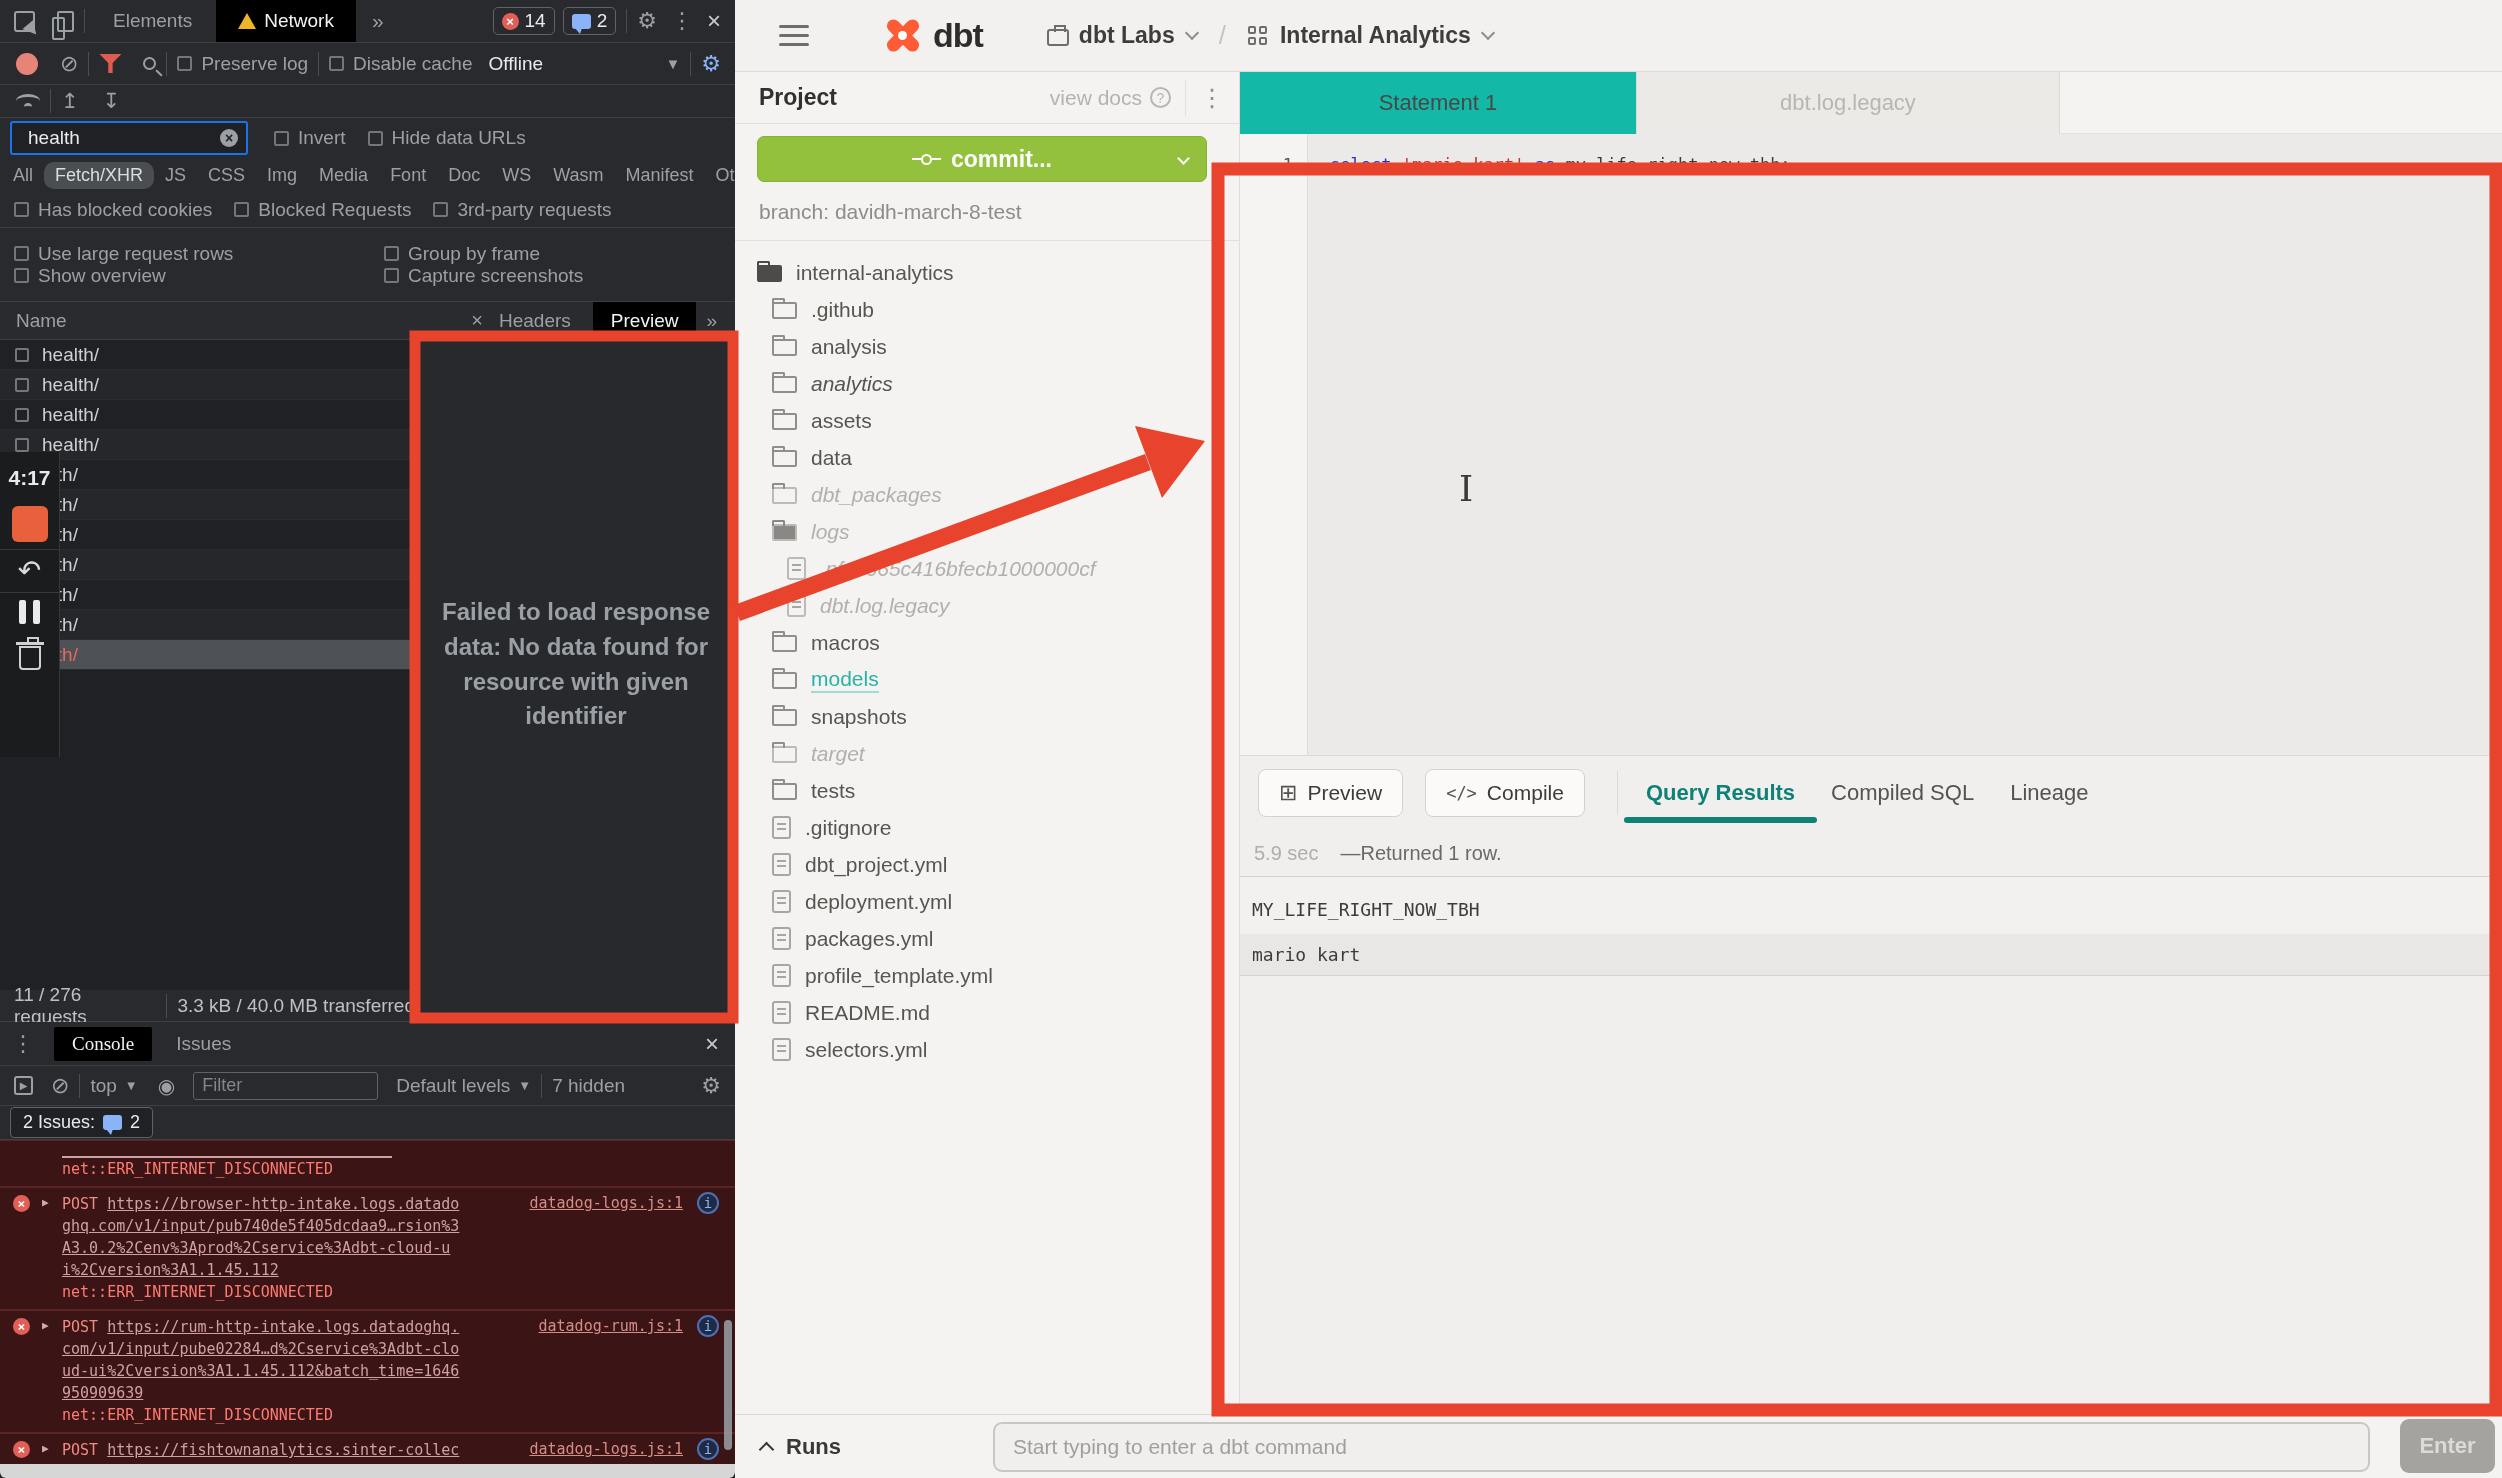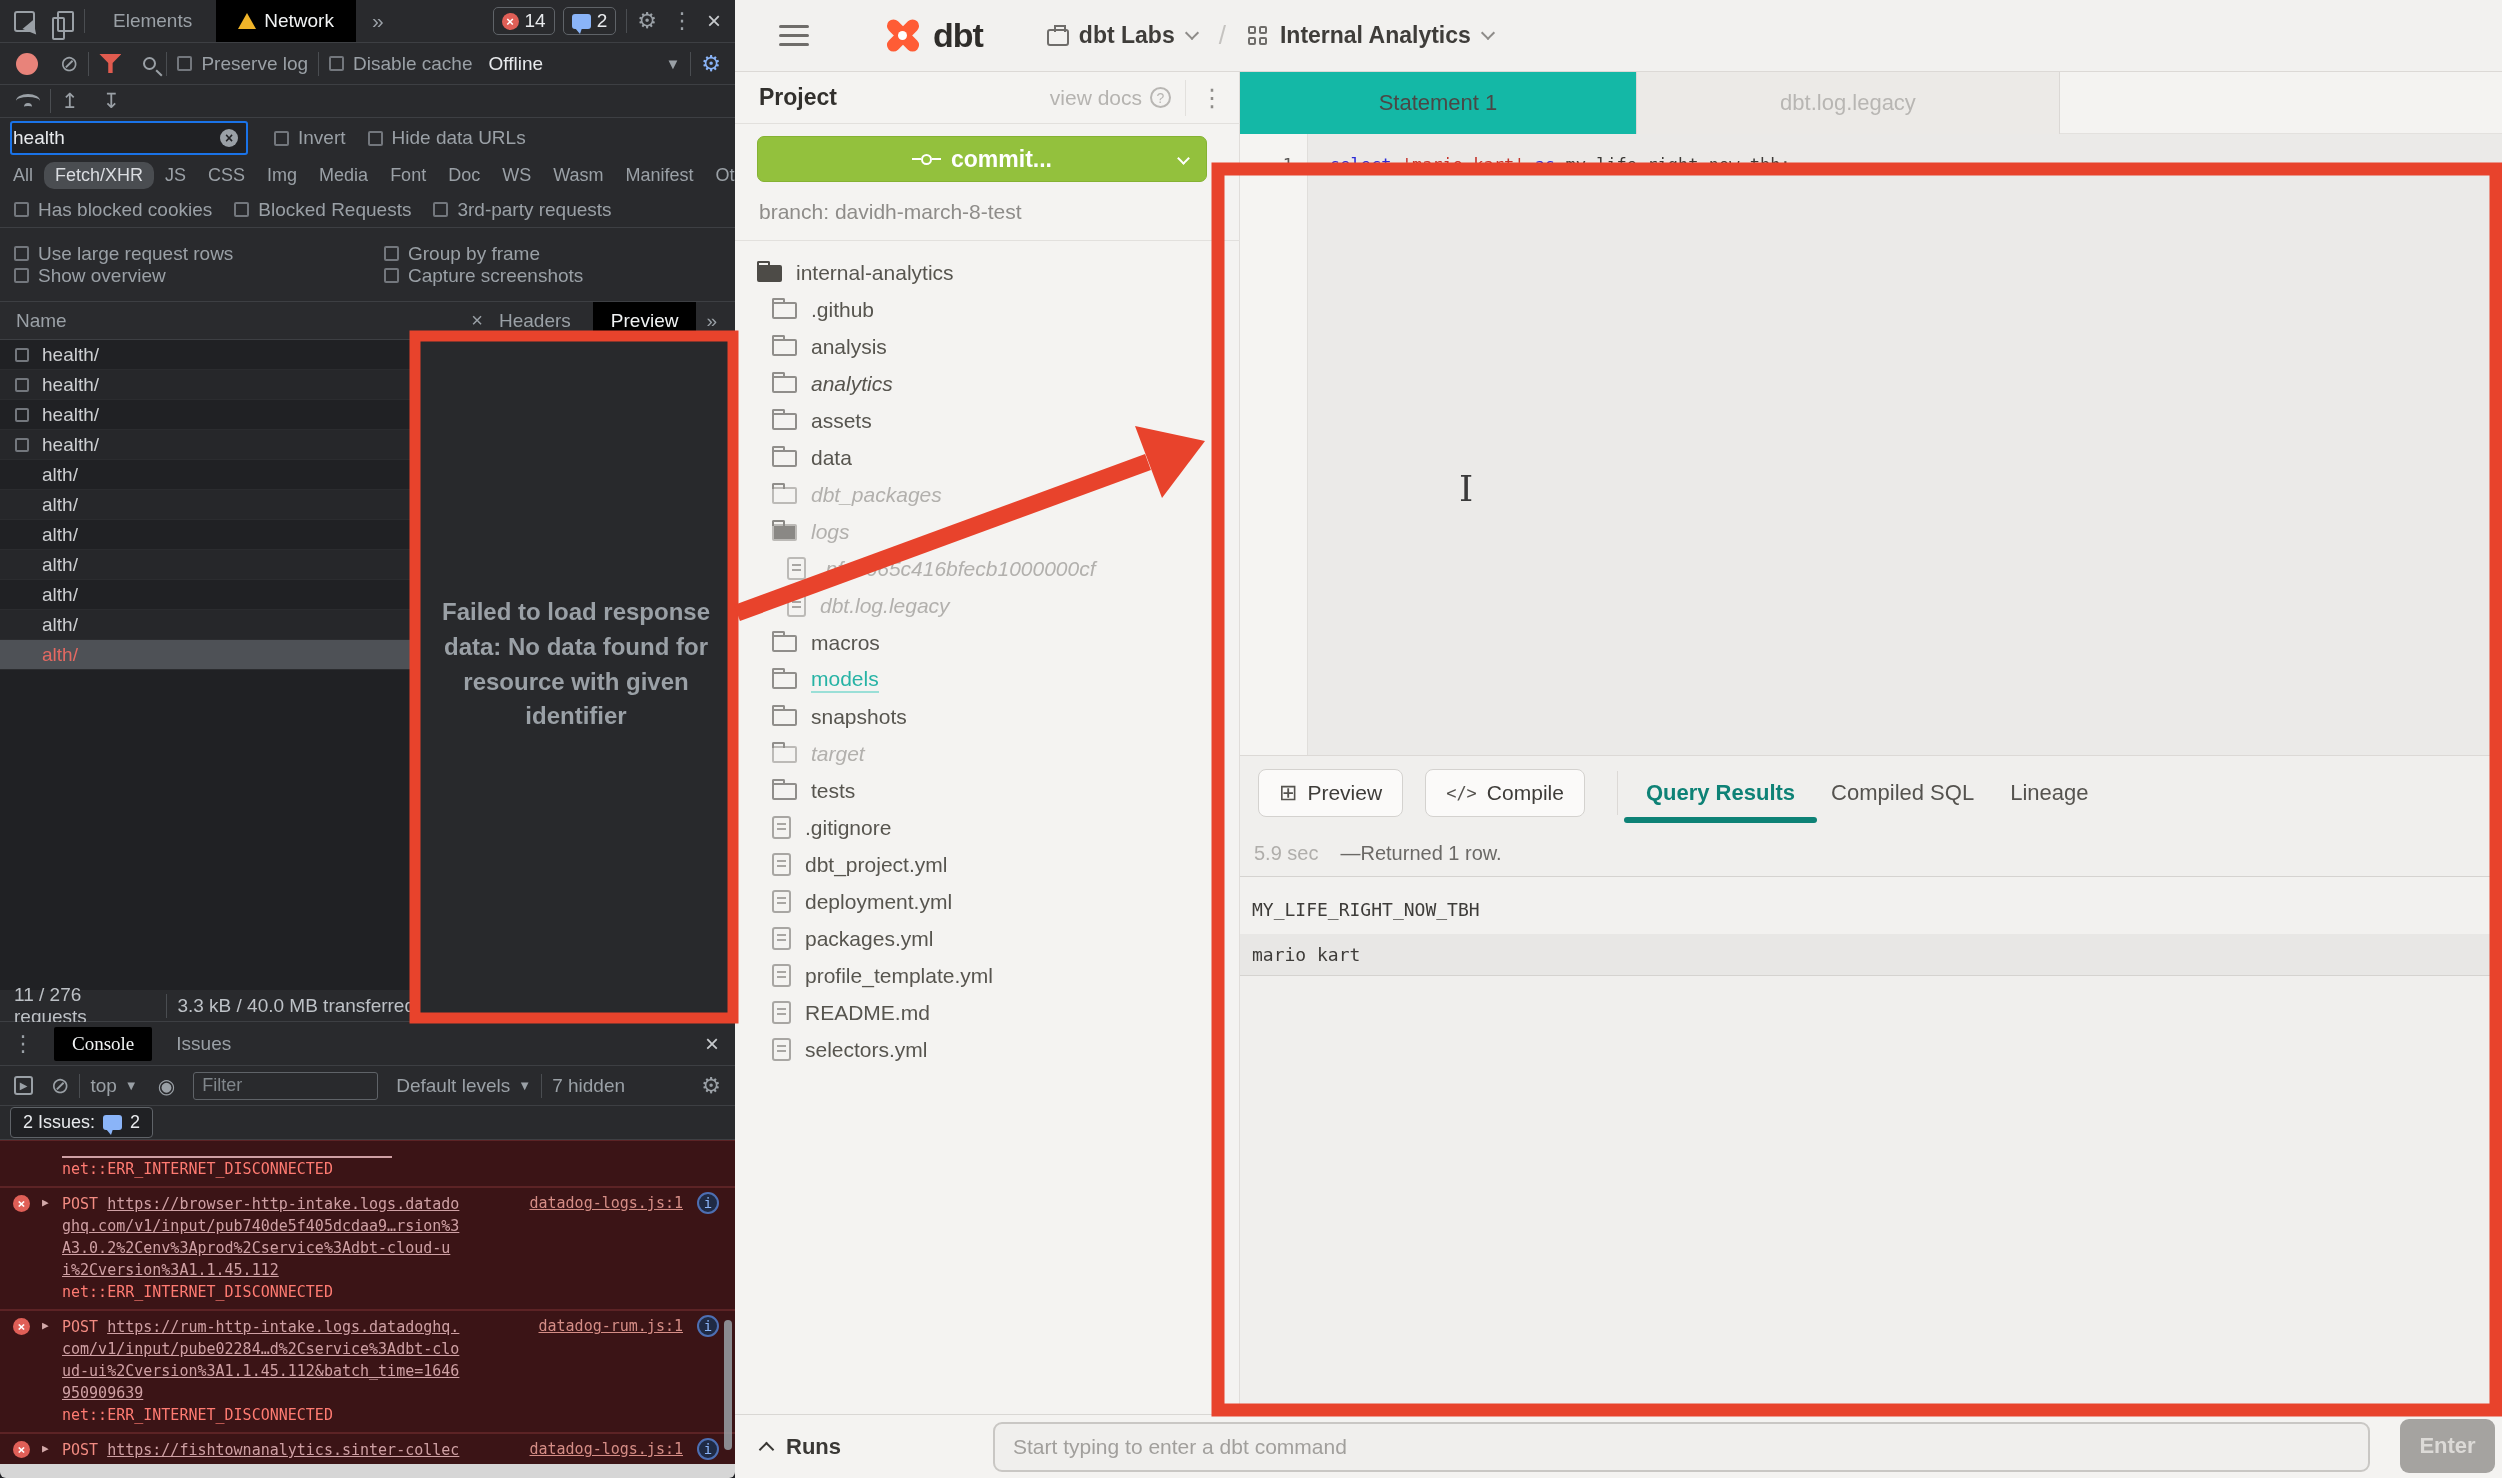--- a/index.html
+++ b/index.html
@@ -28,21 +28,21 @@
   .mag { width:13px; height:13px; border:2px solid #9aa0a6; border-radius:50%; position:relative; }
   .mag:after { content:""; position:absolute; width:8px; height:2px; background:#9aa0a6; transform:rotate(45deg); left:10px; top:13px; }
   .chip { padding:3px 11px; border-radius:10px; white-space:nowrap; font-size:18px; }
   .chip.active { background:#4a4d51; color:#dadce0; }
   .box-ico { width:21px; height:21px; border:2px solid #9aa0a6; border-radius:3px; position:relative; }
   .box-ico .cursor-tri { position:absolute; right:-6px; bottom:-6px; width:0; height:0; border-left:7px solid transparent; border-right:7px solid transparent; border-top:13px solid #9aa0a6; transform:rotate(-40deg); }
   .device-ico { width:17px; height:21px; border:2px solid #9aa0a6; border-radius:2px; position:relative; background:#292a2d; }
   .device-ico:before { content:""; position:absolute; left:-7px; top:4px; width:9px; height:19px; border:2px solid #9aa0a6; border-radius:2px; }
   .wifi-ico { width:24px; height:14px; border-top:3px solid #9aa0a6; border-radius:50% 50% 0 0; position:relative; }
   .wifi-ico:after { content:""; position:absolute; left:8px; top:6px; width:8px; height:5px; border-top:3px solid #9aa0a6; border-radius:50% 50% 0 0; }
-  #dt-filter-input { width:238px; height:34px; background:#202124; border:2px solid #1a73e8; border-radius:3px; color:#e8eaed; font-size:19px; padding:0 30px 0 1px; font-family:"Liberation Sans",sans-serif; }
+  #dt-filter-input { width:238px; height:34px; background:#202124; border:2px solid #1a73e8; border-radius:3px; color:#e8eaed; font-size:19px; padding:0 30px 0 16px; font-family:"Liberation Sans",sans-serif; }
   .clear-ico { width:18px; height:18px; background:#9aa0a6; color:#202124; border-radius:50%; font-size:14px; font-weight:bold; display:inline-flex; align-items:center; justify-content:center; margin-left:-28px; }
   .req-row { height:30px; display:flex; align-items:center; padding-left:15px; gap:13px; color:#cdcfd2; font-size:19px; border-bottom:1px solid #2b2c2f; }
   .req-row.odd { background:#26272a; }
   .req-row.selected { background:#4e5156; color:#e46962; }
   .req-cbx { width:14px; height:14px; border:2px solid #73777d; border-radius:2px; flex:none; }
   #dt-preview-pane { position:absolute; left:415px; top:340px; width:320px; height:680px; background:#28292c; border-left:1px solid #3d3f43; }
   #dt-preview-msg { position:absolute; left:20px; top:255px; width:280px; text-align:center; color:#9aa0a6; font-size:24px; font-weight:bold; line-height:1.45; }
   .mono { font-family:"DejaVu Sans Mono", monospace; }
 
   
@@ -383,20 +383,32 @@
           <span class="err-dot micon">×</span>
           <span class="mcaret">▶</span>
           <div class="mbody"><span class="meth">POST </span><span class="murl">https://fishtownanalytics.sinter-collect.com/com.snowplowanalytics.snowplow/tp2</span></div>
           <span class="msrc">datadog-logs.js:1</span>
           <span class="minfo">i</span>
         </div>
       </div>
     <div class="abs" style="left:724px;top:1320px;width:8px;height:130px;background:#9aa0a6;border-radius:4px;opacity:.85;"></div>
     <div class="abs" style="left:0;top:1464px;width:735px;height:14px;background:#d6d6d6;border-radius:0 0 6px 6px;"></div>
 
+    <div id="recorder">
+      <div style="margin-top:14px;font-weight:bold;font-size:21px;">4:17</div>
+      <div class="stop-sq" style="margin-top:16px;"></div>
+      <div class="rsep"></div>
+      <div style="font-size:28px;color:#d8dadc;line-height:28px;">↶</div>
+      <div class="rsep"></div>
+      <div class="pause-ico">
+          <i></i>
+          <i></i>
+        </div>
+      <div class="trash-ico"></div>
+    </div>
   </section>
 
   <section id="dbt">
 
     <div id="dbt-header">
       <span class="burger" style="margin-left:44px;">
           <i></i>
           <i></i>
           <i></i>
         </span>

